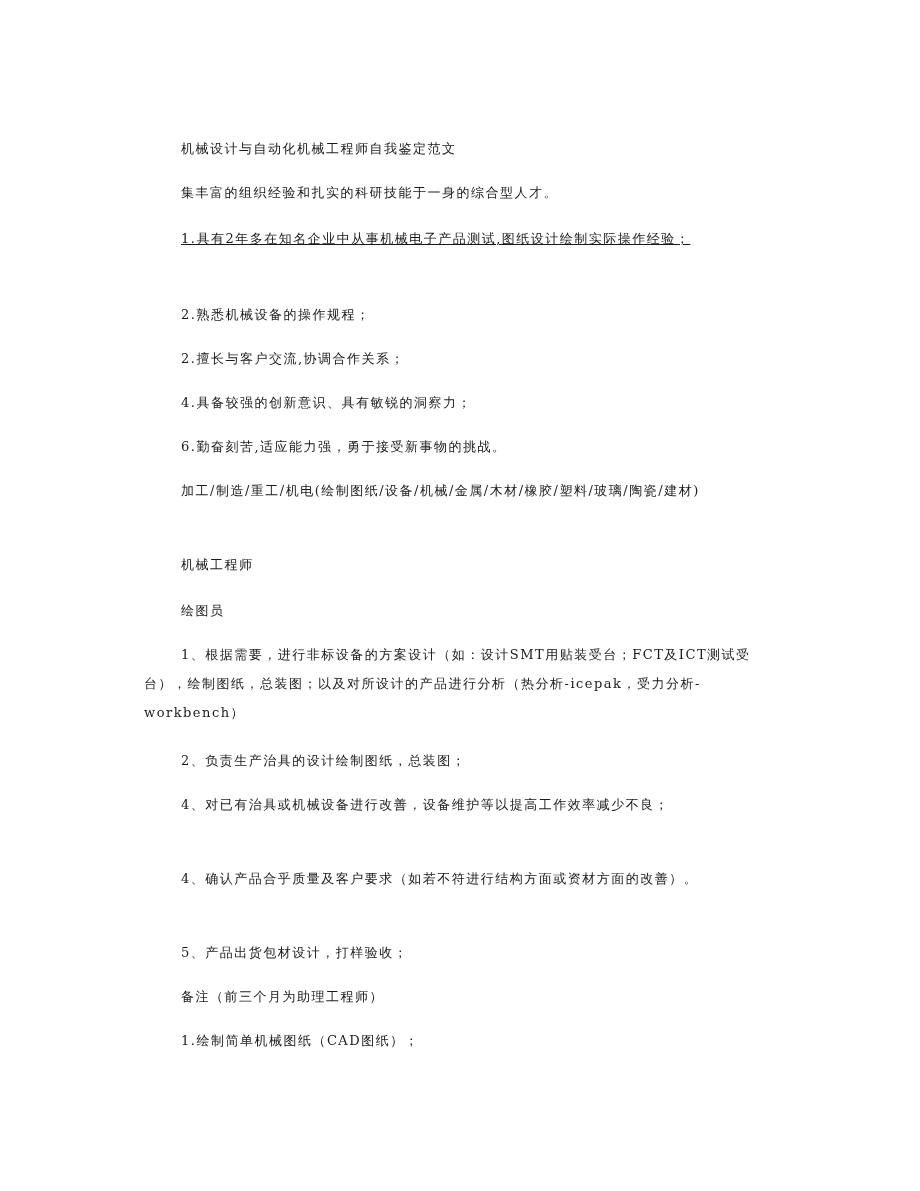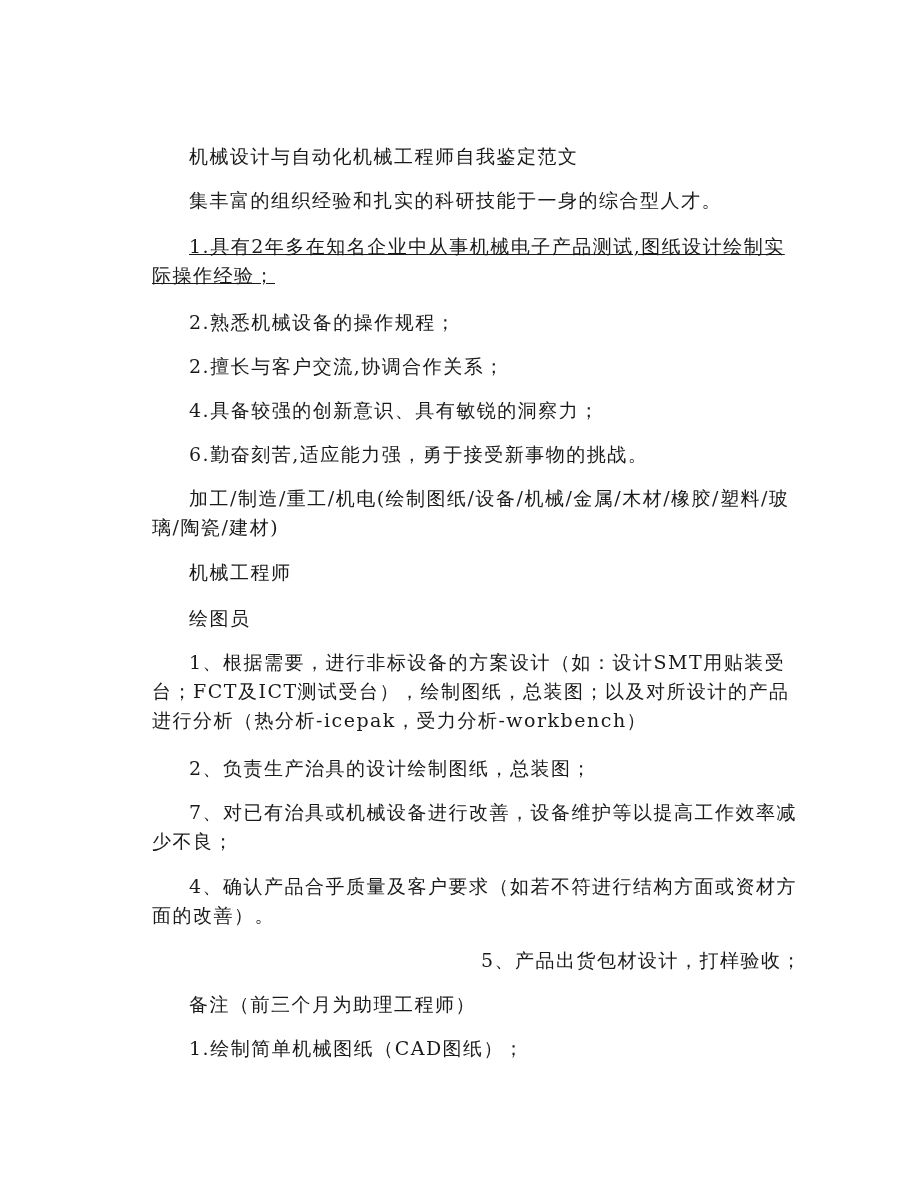--- a/index.html
+++ b/index.html
@@ -1,33 +1,33 @@
 <!DOCTYPE html>
 <html><head>
 <meta charset="utf-8">
 <style>
   html, body { margin:0; padding:0; background:#ffffff; }
   body { width:920px; height:1191px; position:relative; overflow:hidden;
          font-family:"DejaVu Serif","Liberation Serif",serif; color:#1a1a1a; }
-  .p { font-size:19px; line-height:29px; margin:12px; text-indent:37px; letter-spacing:1.5px; }
+  .p { font-size:13px; line-height:29px; margin:4px; text-indent:37px; letter-spacing:1.5px; }
 </style>
 </head>
 <body>
 
 <div>
   <p class="p" style="position:absolute;left:140px;top:130px;width:650px;">机械设计与自动化机械工程师自我鉴定范文</p>
   <p class="p" style="position:absolute;left:140px;top:174px;width:650px;">集丰富的组织经验和扎实的科研技能于一身的综合型人才。</p>
   <p class="p" style="position:absolute;left:140px;top:220px;width:650px;text-decoration:underline;">1.具有2年多在知名企业中从事机械电子产品测试,图纸设计绘制实际操作经验；</p>
   <p class="p" style="position:absolute;left:140px;top:296px;width:650px;">2.熟悉机械设备的操作规程；</p>
   <p class="p" style="position:absolute;left:140px;top:340px;width:650px;">2.擅长与客户交流,协调合作关系；</p>
   <p class="p" style="position:absolute;left:140px;top:384px;width:650px;">4.具备较强的创新意识、具有敏锐的洞察力；</p>
   <p class="p" style="position:absolute;left:140px;top:428px;width:650px;">6.勤奋刻苦,适应能力强，勇于接受新事物的挑战。</p>
   <p class="p" style="position:absolute;left:140px;top:472px;width:650px;">加工/制造/重工/机电(绘制图纸/设备/机械/金属/木材/橡胶/塑料/玻璃/陶瓷/建材)</p>
   <p class="p" style="position:absolute;left:140px;top:546px;width:650px;">机械工程师</p>
   <p class="p" style="position:absolute;left:140px;top:592px;width:650px;">绘图员</p>
   <p class="p" style="position:absolute;left:140px;top:636px;width:650px;">1、根据需要，进行非标设备的方案设计（如：设计SMT用贴装受台；FCT及ICT测试受台），绘制图纸，总装图；以及对所设计的产品进行分析（热分析-icepak，受力分析-workbench）</p>
   <p class="p" style="position:absolute;left:140px;top:742px;width:650px;">2、负责生产治具的设计绘制图纸，总装图；</p>
-  <p class="p" style="position:absolute;left:140px;top:786px;width:650px;">7、对已有治具或机械设备进行改善，设备维护等以提高工作效率减少不良；</p>
+  <p class="p" style="position:absolute;left:140px;top:786px;width:650px;">4、对已有治具或机械设备进行改善，设备维护等以提高工作效率减少不良；</p>
   <p class="p" style="position:absolute;left:140px;top:860px;width:650px;">4、确认产品合乎质量及客户要求（如若不符进行结构方面或资材方面的改善）。</p>
-  <p class="p" style="position:absolute;left:140px;top:934px;width:650px;text-align:right;">5、产品出货包材设计，打样验收；</p>
+  <p class="p" style="position:absolute;left:140px;top:934px;width:650px;">5、产品出货包材设计，打样验收；</p>
   <p class="p" style="position:absolute;left:140px;top:978px;width:650px;">备注（前三个月为助理工程师）</p>
   <p class="p" style="position:absolute;left:140px;top:1022px;width:650px;">1.绘制简单机械图纸（CAD图纸）；</p>
 </div>
 
 </body></html>

